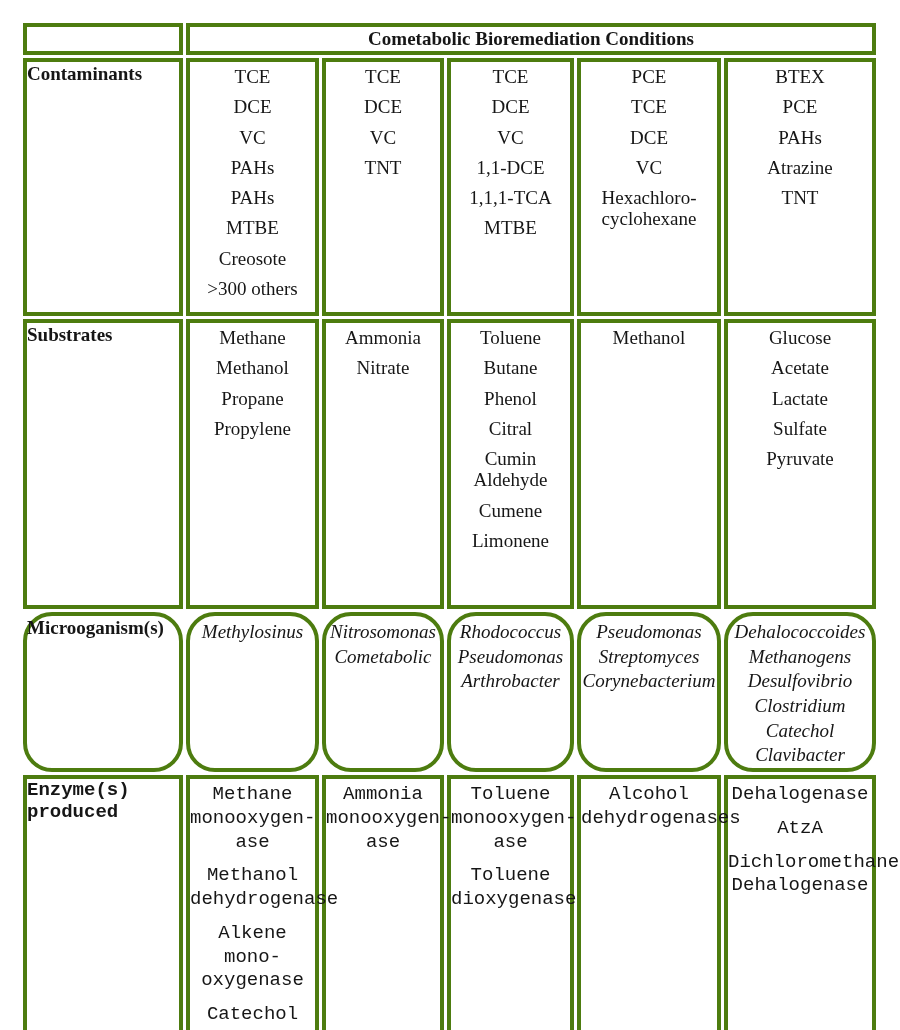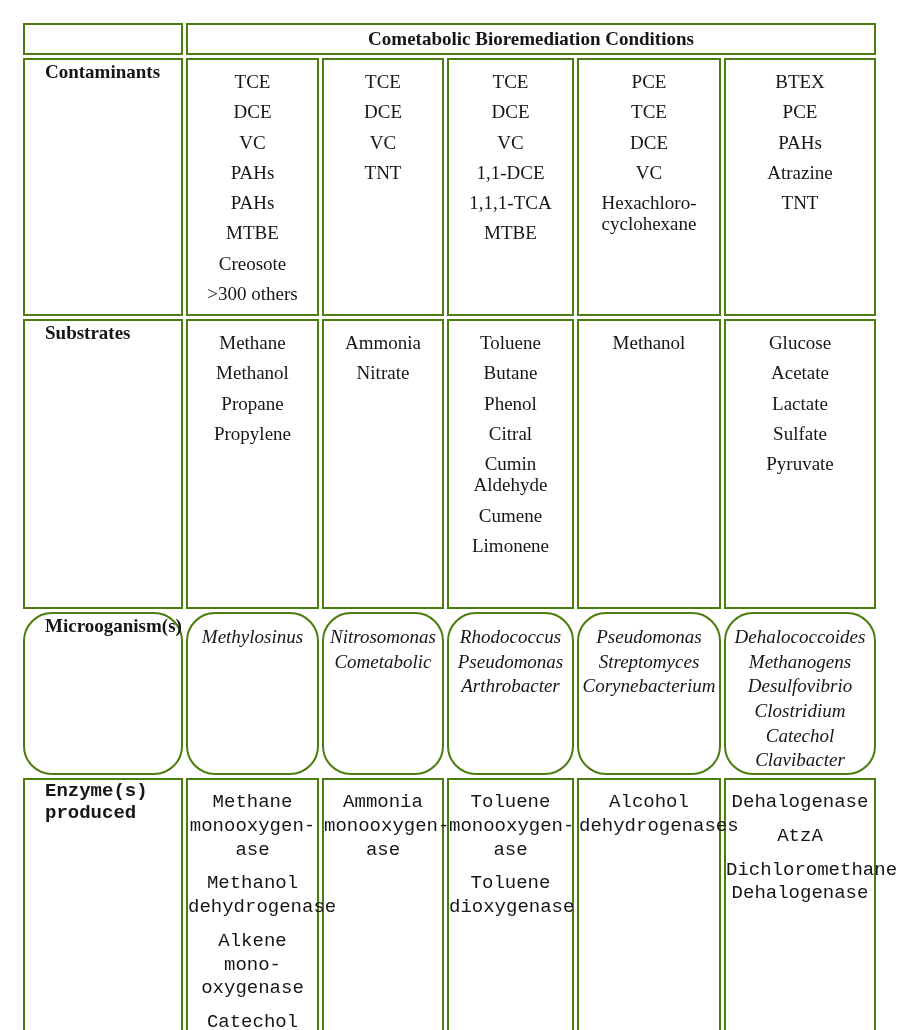--- a/index.html
+++ b/index.html
@@ -1,27 +1,27 @@
 <!DOCTYPE html>
 <html><head>
 <meta charset="utf-8">
 <style>
   html,body{margin:0;padding:0;background:#ffffff;}
   .page{position:relative;width:900px;height:1030px;background:#ffffff;
         font-family:"Liberation Serif", serif;color:#161616;overflow:hidden;}
   .twrap{position:absolute;left:20px;top:20px;width:864px;}
   table{border-collapse:separate;border-spacing:3px;table-layout:fixed;width:859px;}
-  th,td{border:2px solid #4d7c0f;box-sizing:border-box;vertical-align:top;
+  th,td{border:4px solid #4d7c0f;box-sizing:border-box;vertical-align:top;
         font-weight:normal;padding:0;background:#ffffff;}
   th.corner{background:#ffffff;}
   th.title{font-weight:bold;font-size:19px;text-align:center;vertical-align:middle;height:32px;}
   tr.r-cond th{height:26px;}
   th.cond{font-weight:bold;font-size:19px;text-align:center;vertical-align:middle;}
-  th.rowlabel{font-weight:bold;font-size:19px;text-align:left;padding:1px 20px;line-height:1.15;}
-  td{text-align:center;font-size:19px;padding-top:11px;margin-top:10px;}
+  th.rowlabel{font-weight:bold;font-size:19px;text-align:left;padding:1px 0;line-height:1.15;}
+  td{text-align:center;font-size:19px;padding-top:4px;margin-top:10px;}
   .item{line-height:1.12;margin:0 0 9px;white-space:pre-line;}
   tr.r-contaminants th,tr.r-contaminants td{height:258px;}
   tr.r-substrates th,tr.r-substrates td{height:290px;}
   tr.r-micro th,tr.r-micro td{height:145px;border-radius:29px;}
   tr.r-enzymes th,tr.r-enzymes td{height:250px;font-family:Liberation Mono, monospace;}
   tr.r-micro .item{font-style:italic;margin:0;line-height:1.3;}
   tr.r-enzymes .item{line-height:1.25;margin:0 0 10px;}
 </style>
 </head>
 <body>

